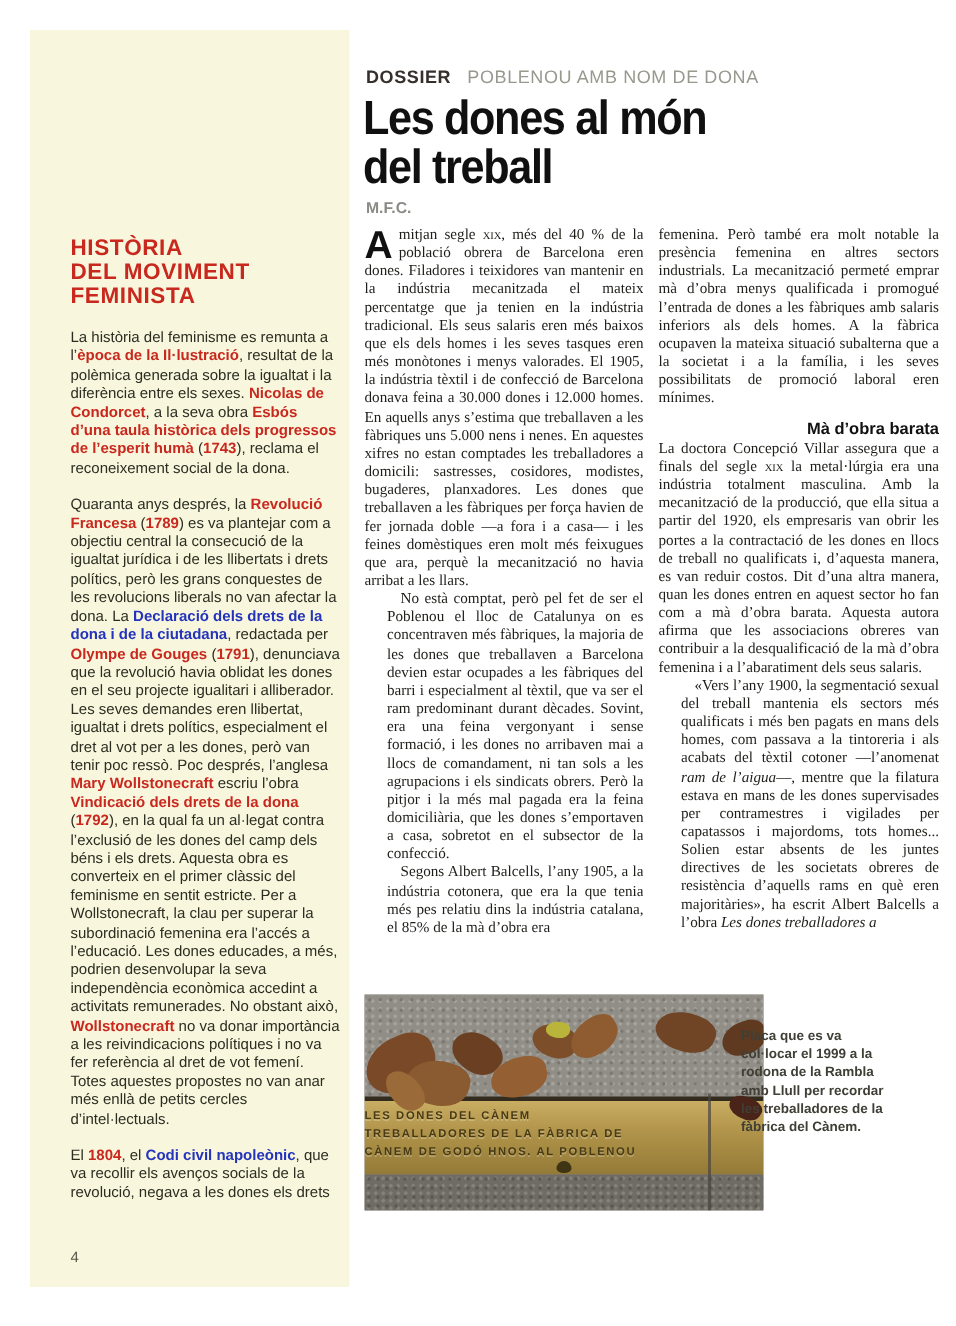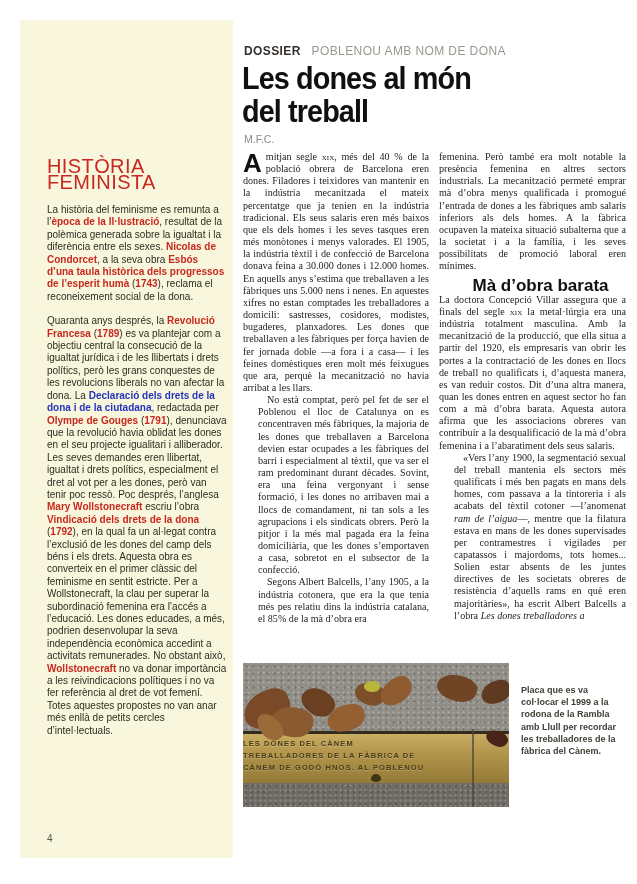--- a/index.html
+++ b/index.html
@@ -4,54 +4,54 @@
 <style>
   html,body{margin:0;padding:0;background:#ffffff;}
   body{width:637px;height:884px;position:relative;overflow:hidden;
        font-family:"Liberation Sans",sans-serif;-webkit-font-smoothing:antialiased;}
   .page{position:absolute;inset:0;background:#fff;}
 
   
   .sidebar{position:absolute;left:20px;top:20px;width:213px;height:838px;
            background:var(--sidebar_bg);box-sizing:border-box;
            padding:138px 8px 0 27px;}
-  .sb-head{margin:0 0 14px 0;font-size:20px;line-height:16px;font-weight:normal;
+  .sb-head{margin:0 0 14px 0;font-size:15px;line-height:16px;font-weight:bold;
            letter-spacing:.4px;color:var(--accent_red);
            font-family:"Liberation Sans",sans-serif;}
   .sb-body{font-size:10px;line-height:12.4px;color:#2c2c21;width:180px;}
   .sb-body p{margin:0 0 12px 0;}
   .run-red{color:var(--accent_red);font-weight:bold;}
   .run-blue{color:var(--accent_blue);font-weight:bold;}
   .run-it{font-style:italic;}
   .run-sc{font-variant:small-caps;}
   .page-num{position:absolute;left:27px;bottom:14px;font-size:10px;color:#55554a;}
 
   
   .kicker{position:absolute;left:244px;top:44px;font-size:12px;letter-spacing:.4px;}
   .kicker-label{font-weight:bold;color:#35302c;margin-right:7px;}
   .kicker-rest{color:var(--kicker_gray);}
   .title{position:absolute;left:242px;top:62px;margin:0;color:var(--title_color);
          font-size:32px;line-height:33px;font-weight:bold;letter-spacing:-1px;
          transform:scaleX(.9);transform-origin:left top;
          font-family:"Liberation Sans",sans-serif;}
-  .byline{position:absolute;left:244px;top:133px;font-size:10.5px;color:#8a8a86;}
+  .byline{position:absolute;left:244px;top:133px;font-size:10.5px;color:#8a8a86;font-weight:bold;}
 
   
   .col{position:absolute;top:151px;width:186px;height:514px;overflow:hidden;
        font-family:"Liberation Serif","DejaVu Serif",serif;
        font-size:10.1px;line-height:12.15px;color:#1d1d19;
        text-align:justify;text-justify:inter-word;}
   .col1{left:243px;}
   .col2{left:439px;width:187px;}
   .col p{margin:0;}
   .col p.indent{text-indent:9px;margin-left:15px;}
   .dropcap{float:left;font-family:"Liberation Sans",sans-serif;font-weight:bold;
            font-size:26px;line-height:22px;padding:1px 4px 0 0;color:#111;}
   .col-subhead{font-family:"Liberation Sans",sans-serif;font-weight:bold;
-               font-size:17px;color:#111;margin:7px 0 2px 16px;text-align:center;}
+               font-size:11px;color:#111;margin:7px 0 2px 16px;text-align:right;}
 
   
   .photo{position:absolute;left:243px;top:663px;width:266px;height:144px;
          margin:0;overflow:hidden;background:#8f8b85;}
   .pave-top{position:absolute;top:0;left:0;right:0;height:68px;background:#918d87;
     background-image:radial-gradient(#7b7771 1px,transparent 1.4px),
                      radial-gradient(#a6a29c 1px,transparent 1.3px);
     background-size:7px 7px,5px 5px;background-position:0 0,3px 2px;}
   .plaque{position:absolute;top:68px;left:0;right:0;height:52px;box-sizing:border-box;
     background:linear-gradient(180deg,#c9ad62 0%,#b2954b 40%,#937a37 100%);
@@ -73,36 +73,38 @@
   .leaf.l3{left:58px;top:26px;width:34px;height:26px;background:#6b3f22;transform:rotate(40deg);}
   .leaf.l4{left:84px;top:42px;width:38px;height:26px;background:#935f33;transform:rotate(-10deg);}
   .leaf.l5{left:112px;top:20px;width:30px;height:22px;background:#7d4e2a;transform:rotate(25deg);}
   .leaf.l6{left:136px;top:16px;width:34px;height:24px;background:#8f5c31;transform:rotate(-30deg);}
   .leaf.l7{left:121px;top:18px;width:16px;height:11px;background:#b9b43a;transform:rotate(10deg);}
   .leaf.l8{left:194px;top:12px;width:40px;height:26px;background:#6f4526;transform:rotate(20deg);}
   .leaf.l9{left:238px;top:18px;width:30px;height:22px;background:#5f3a20;transform:rotate(-15deg);}
   .leaf.l10{left:243px;top:68px;width:22px;height:15px;background:#4a2418;transform:rotate(30deg);}
   .leaf.l11{left:12px;top:54px;width:30px;height:20px;background:#9a6a38;transform:rotate(55deg);}
 
-  .caption{position:absolute;left:521px;top:684px;width:101px;
+  .caption{position:absolute;left:494px;top:684px;width:101px;
            font-size:9px;line-height:12.2px;font-weight:bold;color:#3f3f36;}
 </style>
 </head>
 <body>
 
 <div class="page">
 
   <aside class="sidebar">
     <h2 class="sb-head">
         <div>HISTÒRIA</div>
+        <div>DEL MOVIMENT</div>
         <div>FEMINISTA</div>
       </h2>
     <div class="sb-body">
         <p><span>La història del feminisme es remunta a l’</span><span class="run-red">època de la Il·lustració</span><span>, resultat de la polèmica generada sobre la igualtat i la diferència entre els sexes. </span><span class="run-red">Nicolas de Condorcet</span><span>, a la seva obra </span><span class="run-red">Esbós d’una taula històrica dels progressos de l’esperit humà</span><span> (</span><span class="run-red">1743</span><span>), reclama el reconeixement social de la dona.</span></p>
         <p><span>Quaranta anys després, la </span><span class="run-red">Revolució Francesa</span><span> (</span><span class="run-red">1789</span><span>) es va plantejar com a objectiu central la consecució de la igualtat jurídica i de les llibertats i drets polítics, però les grans conquestes de les revolucions liberals no van afectar la dona. La </span><span class="run-blue">Declaració dels drets de la dona i de la ciutadana</span><span>, redactada per </span><span class="run-red">Olympe de Gouges</span><span> (</span><span class="run-red">1791</span><span>), denunciava que la revolució havia oblidat les dones en el seu projecte igualitari i alliberador. Les seves demandes eren llibertat, igualtat i drets polítics, especialment el dret al vot per a les dones, però van tenir poc ressò. Poc després, l’anglesa </span><span class="run-red">Mary Wollstonecraft</span><span> escriu l’obra </span><span class="run-red">Vindicació dels drets de la dona</span><span> (</span><span class="run-red">1792</span><span>), en la qual fa un al·legat contra l’exclusió de les dones del camp dels béns i els drets. Aquesta obra es converteix en el primer clàssic del feminisme en sentit estricte. Per a Wollstonecraft, la clau per superar la subordinació femenina era l’accés a l’educació. Les dones educades, a més, podrien desenvolupar la seva independència econòmica accedint a activitats remunerades. No obstant això, </span><span class="run-red">Wollstonecraft</span><span> no va donar importància a les reivindicacions polítiques i no va fer referència al dret de vot femení. Totes aquestes propostes no van anar més enllà de petits cercles d’intel·lectuals.</span></p>
+        <p><span>El </span><span class="run-red">1804</span><span>, el </span><span class="run-blue">Codi civil napoleònic</span><span>, que va recollir els avenços socials de la revolució, negava a les dones els drets</span></p>
       </div>
     <div class="page-num">4</div>
   </aside>
 
   <header class="kicker">
     <span class="kicker-label">DOSSIER</span>
     <span class="kicker-rest">POBLENOU AMB NOM DE DONA</span>
   </header>
 
   <h1 class="title">

